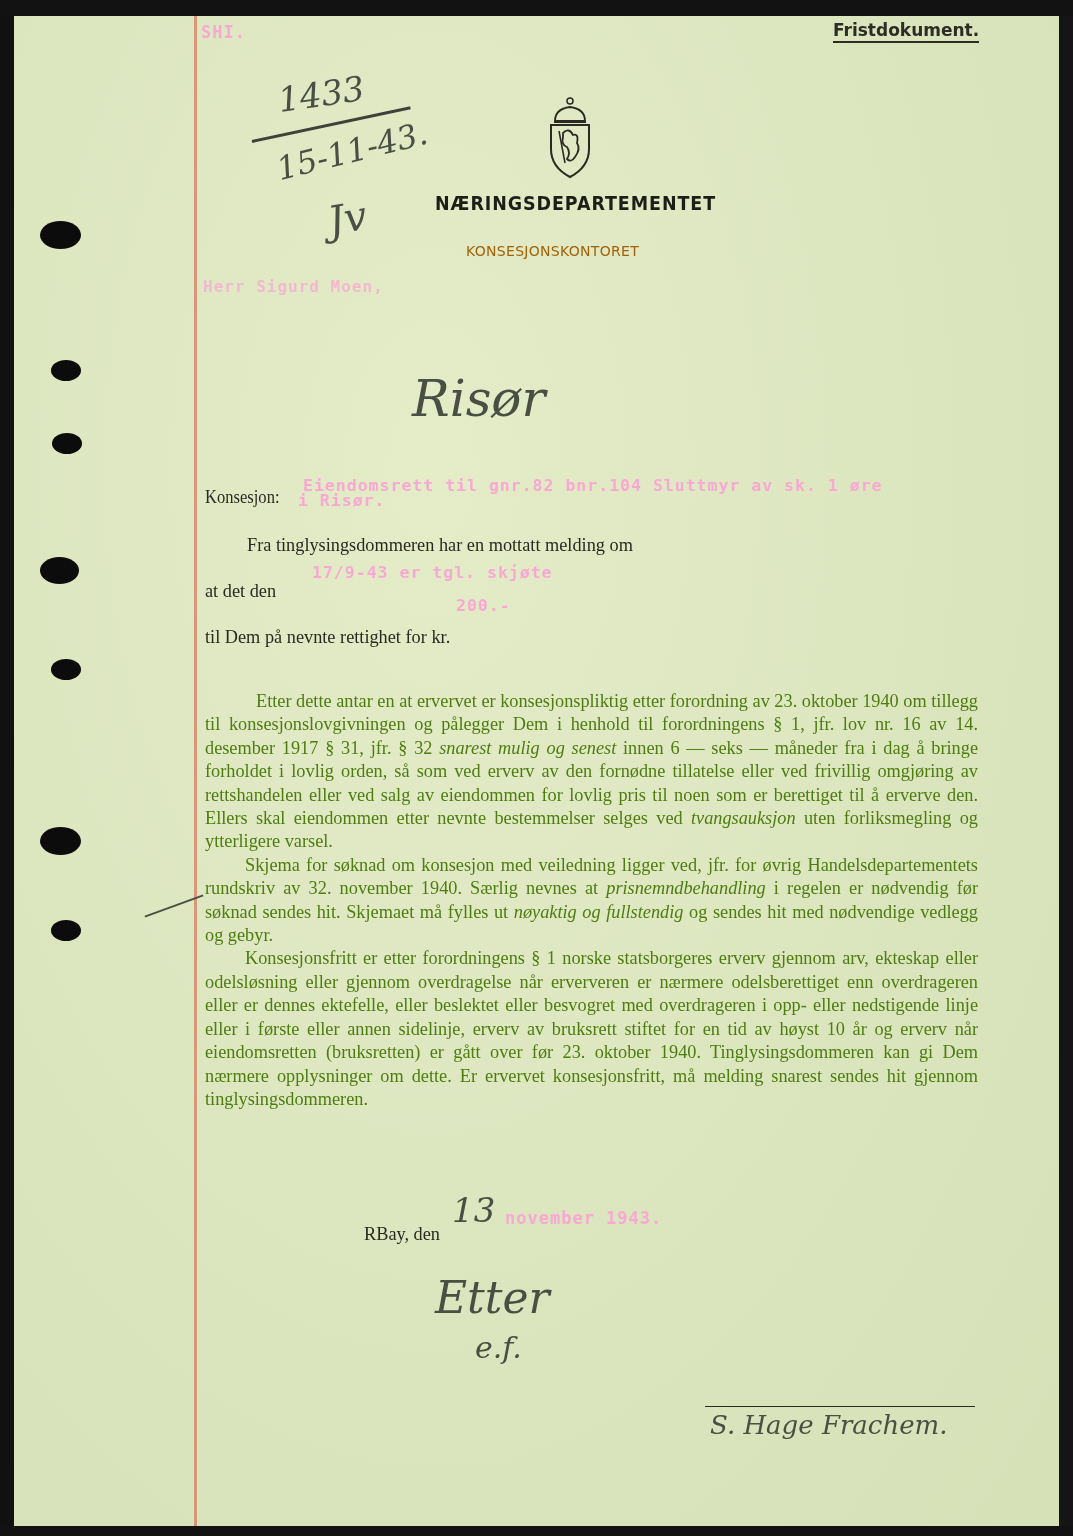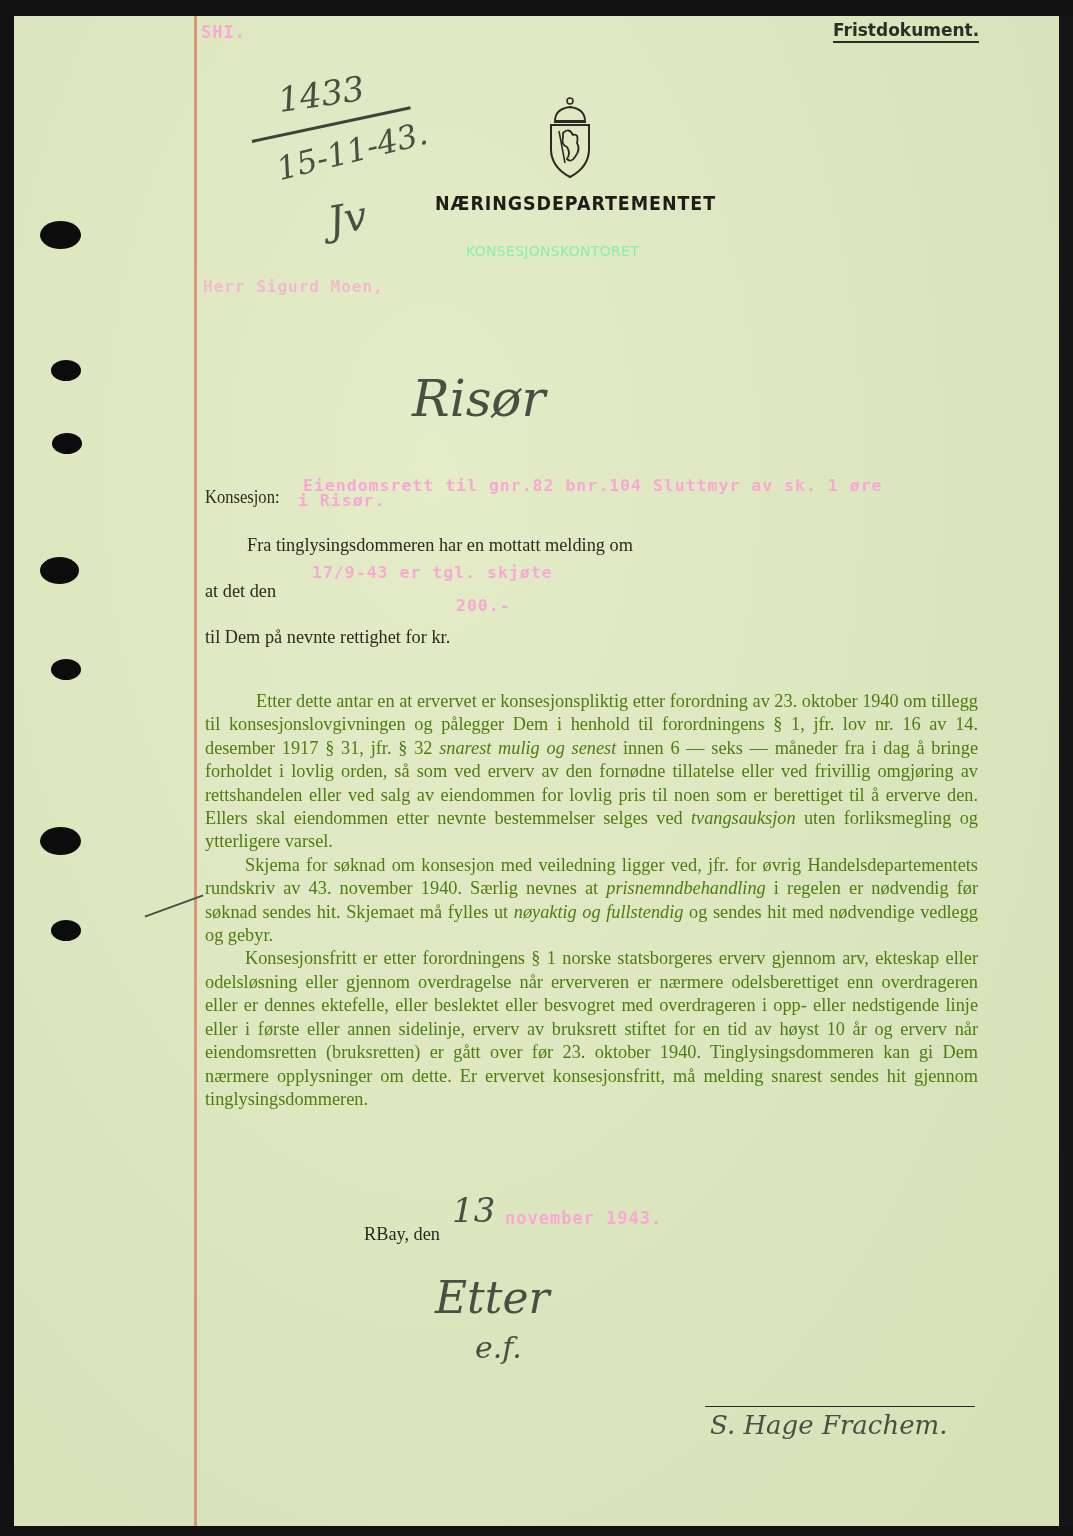--- a/index.html
+++ b/index.html
@@ -16,21 +16,21 @@
   .right-edge { position:absolute; right:0; top:16px; width:14px; height:1510px; background:#151515; }
   .top-edge { position:absolute; left:0; top:0; width:1073px; height:16px; background:#121212; }
   .bottom-edge { position:absolute; left:0; bottom:0; width:1073px; height:10px; background:#121212; }
   .margin-line { position:absolute; left:194px; top:16px; width:3px; height:1510px; background:#d58a6a; opacity:.85; }
   .punch { position:absolute; background:#0c0c0c; border-radius:50%; }
   .typed { font-family:"DejaVu Sans Mono", monospace; color:#f9a8d4; letter-spacing:1px; position:absolute; font-weight:bold; }
   .printed { font-family:"Liberation Serif", serif; color:#2a2a22; position:absolute; }
   .hand { position:absolute; font-family:"DejaVu Serif", serif; font-style:italic; color:#4a4f44; }
   .fristdok { position:absolute; left:833px; top:20px; font-family:"DejaVu Sans", sans-serif; font-weight:bold; font-size:17px; color:#2d2d25; border-bottom:2px solid #2d2d25; padding-bottom:1px; }
   .dept { position:absolute; left:435px; top:192px; font-family:"DejaVu Sans", sans-serif; font-weight:bold; font-size:19px; letter-spacing:1px; color:#1e1e18; transform:scaleX(0.92); transform-origin:left; }
-  .office { position:absolute; left:466px; top:243px; font-family:"DejaVu Sans", sans-serif; font-size:14px; color:#86efac; letter-spacing:0.3px; }
+  .office { position:absolute; left:466px; top:243px; font-family:"DejaVu Sans", sans-serif; font-size:14px; color:#a16207; letter-spacing:0.3px; }
   .crest { position:absolute; left:545px; top:97px; width:50px; height:82px; }
   .body-text {
     position:absolute; left:205px; top:690px; width:773px;
     font-family:"Liberation Serif", serif; font-size:18.3px; line-height:23.4px; color:#4d7c0f;
     text-align:justify;
   }
   .body-text p { margin:0; text-indent:51px; }
   .body-text p.first { text-indent:51px; }
   .body-text i { font-style:italic; }
   .sig-line { position:absolute; left:705px; top:1406px; width:270px; height:1px; background:#2a2a22; }
@@ -80,21 +80,21 @@
 <div class="typed" style="left:298px;top:491px;font-size:16.5px;">i Risør.</div>
 
 <div class="printed" style="left:247px;top:535px;font-size:18.3px;">Fra tinglysingsdommeren har en mottatt melding om</div>
 <div class="typed" style="left:312px;top:563px;font-size:16.5px;">17/9-43 er tgl. skjøte</div>
 <div class="printed" style="left:205px;top:581px;font-size:18.3px;">at det den</div>
 <div class="typed" style="left:456px;top:596px;font-size:16.5px;">200.-</div>
 <div class="printed" style="left:205px;top:627px;font-size:18.3px;">til Dem på nevnte rettighet for kr.</div>
 
 <div class="body-text">
   <p class="first"><span>Etter dette antar en at ervervet er konsesjonspliktig etter forordning av 23. oktober 1940 om tillegg til konsesjonslovgivningen og pålegger Dem i henhold til forordningens § 1, jfr. lov nr. 16 av 14. desember 1917 § 31, jfr. § 32 </span><i>snarest mulig og senest</i><span> innen 6 — seks — måneder fra i dag å bringe forholdet i lovlig orden, så som ved erverv av den fornødne tillatelse eller ved frivillig omgjøring av rettshandelen eller ved salg av eiendommen for lovlig pris til noen som er berettiget til å erverve den. Ellers skal eiendommen etter nevnte bestemmelser selges ved </span><i>tvangsauksjon</i><span> uten forliksmegling og ytterligere varsel.</span></p>
-  <p style="text-indent:40px;"><span>Skjema for søknad om konsesjon med veiledning ligger ved, jfr. for øvrig Handelsdepartementets rundskriv av 43. november 1940. Særlig nevnes at </span><i>prisnemndbehandling</i><span> i regelen er nødvendig før søknad sendes hit. Skjemaet må fylles ut </span><i>nøyaktig og fullstendig</i><span> og sendes hit med nødvendige vedlegg og gebyr.</span></p>
+  <p style="text-indent:40px;"><span>Skjema for søknad om konsesjon med veiledning ligger ved, jfr. for øvrig Handelsdepartementets rundskriv av 32. november 1940. Særlig nevnes at </span><i>prisnemndbehandling</i><span> i regelen er nødvendig før søknad sendes hit. Skjemaet må fylles ut </span><i>nøyaktig og fullstendig</i><span> og sendes hit med nødvendige vedlegg og gebyr.</span></p>
   <p style="text-indent:40px;">Konsesjonsfritt er etter forordningens § 1 norske statsborgeres erverv gjennom arv, ekteskap eller odelsløsning eller gjennom overdragelse når erververen er nærmere odelsberettiget enn overdrageren eller er dennes ektefelle, eller beslektet eller besvogret med overdrageren i opp- eller nedstigende linje eller i første eller annen sidelinje, erverv av bruksrett stiftet for en tid av høyst 10 år og erverv når eiendomsretten (bruksretten) er gått over før 23. oktober 1940. Tinglysingsdommeren kan gi Dem nærmere opplysninger om dette. Er ervervet konsesjonsfritt, må melding snarest sendes hit gjennom tinglysingsdommeren.</p>
 </div>
 
 <div style="position:absolute;left:143px;top:905px;width:62px;height:2px;background:#4a4f44;transform:rotate(-20deg);"></div>
 
 <div class="printed" style="left:364px;top:1224px;font-size:18.3px;">RBay, den</div>
 <div class="hand" style="left:452px;top:1190px;font-size:34px;">13</div>
 <div class="typed" style="left:505px;top:1208px;font-size:17px;">november 1943.</div>
 
 <div class="hand" style="left:435px;top:1272px;font-size:44px;">Etter</div>

